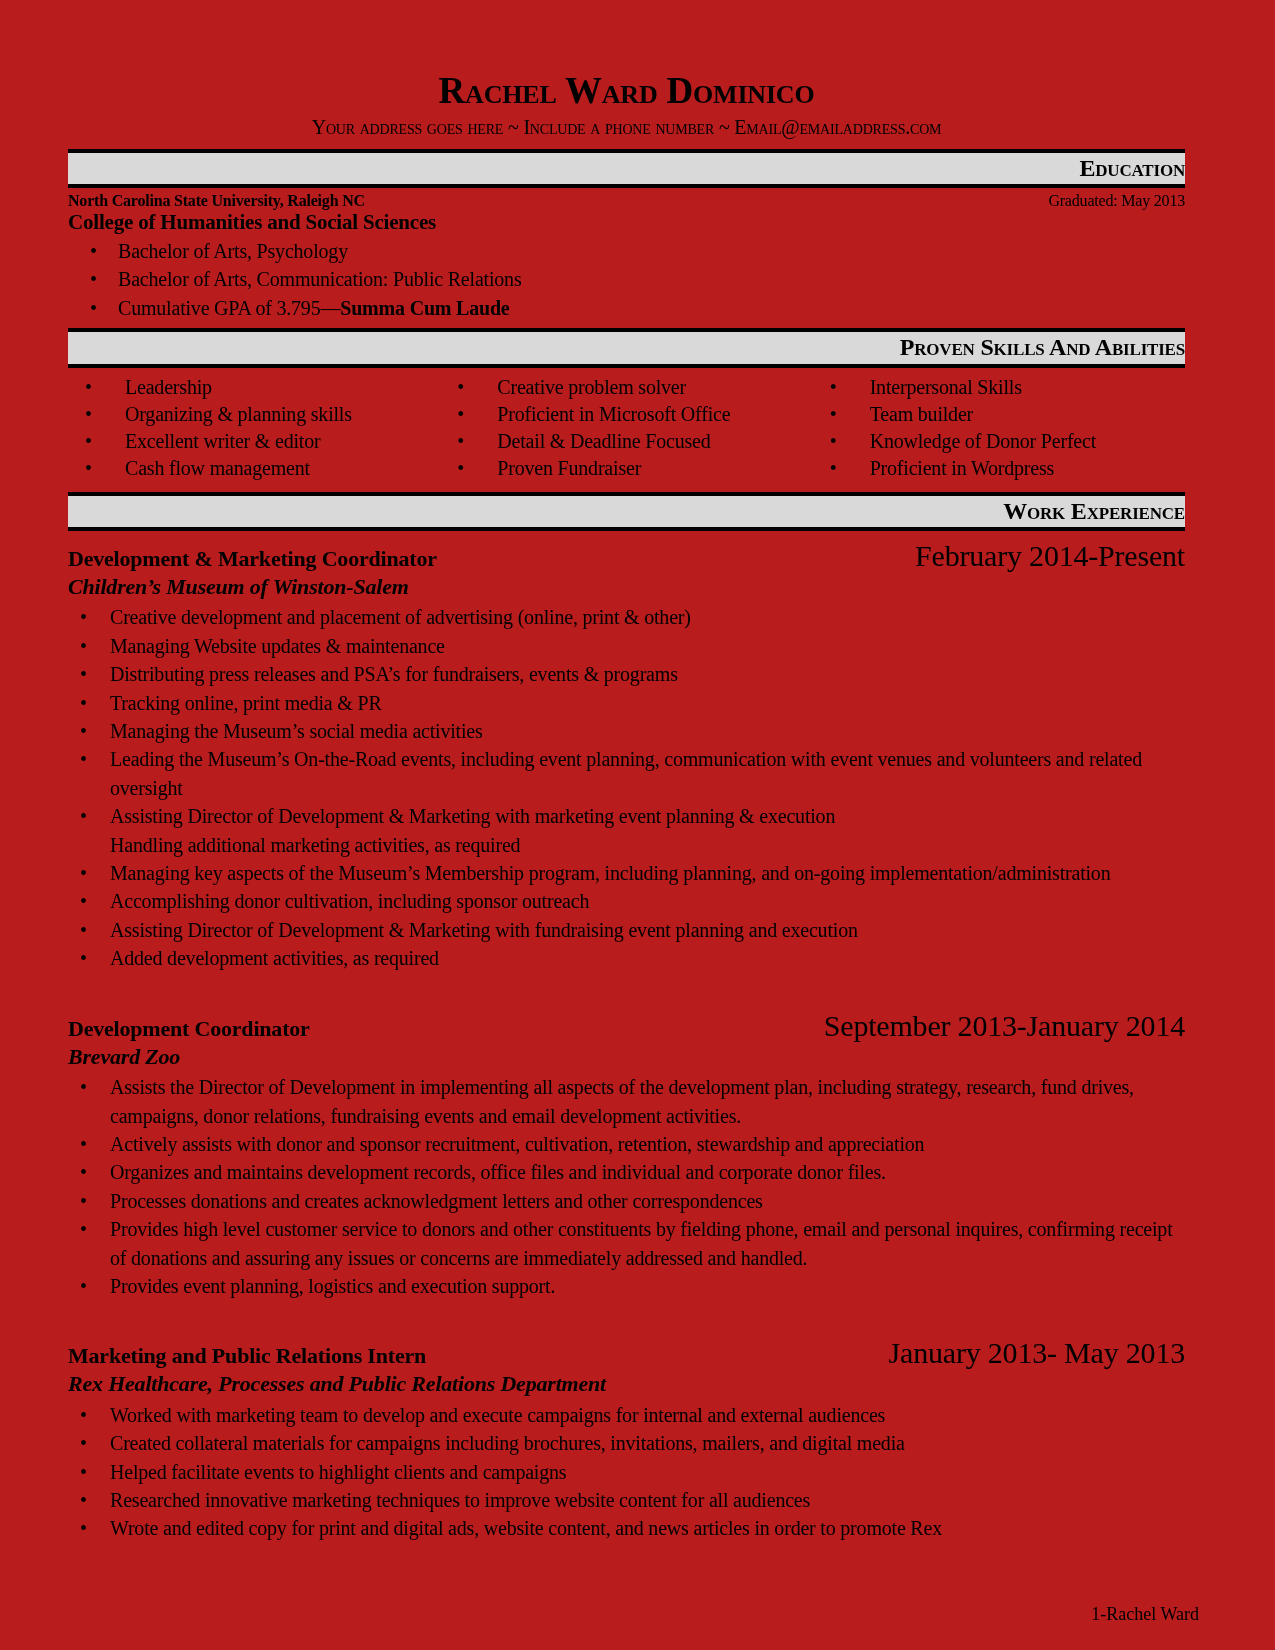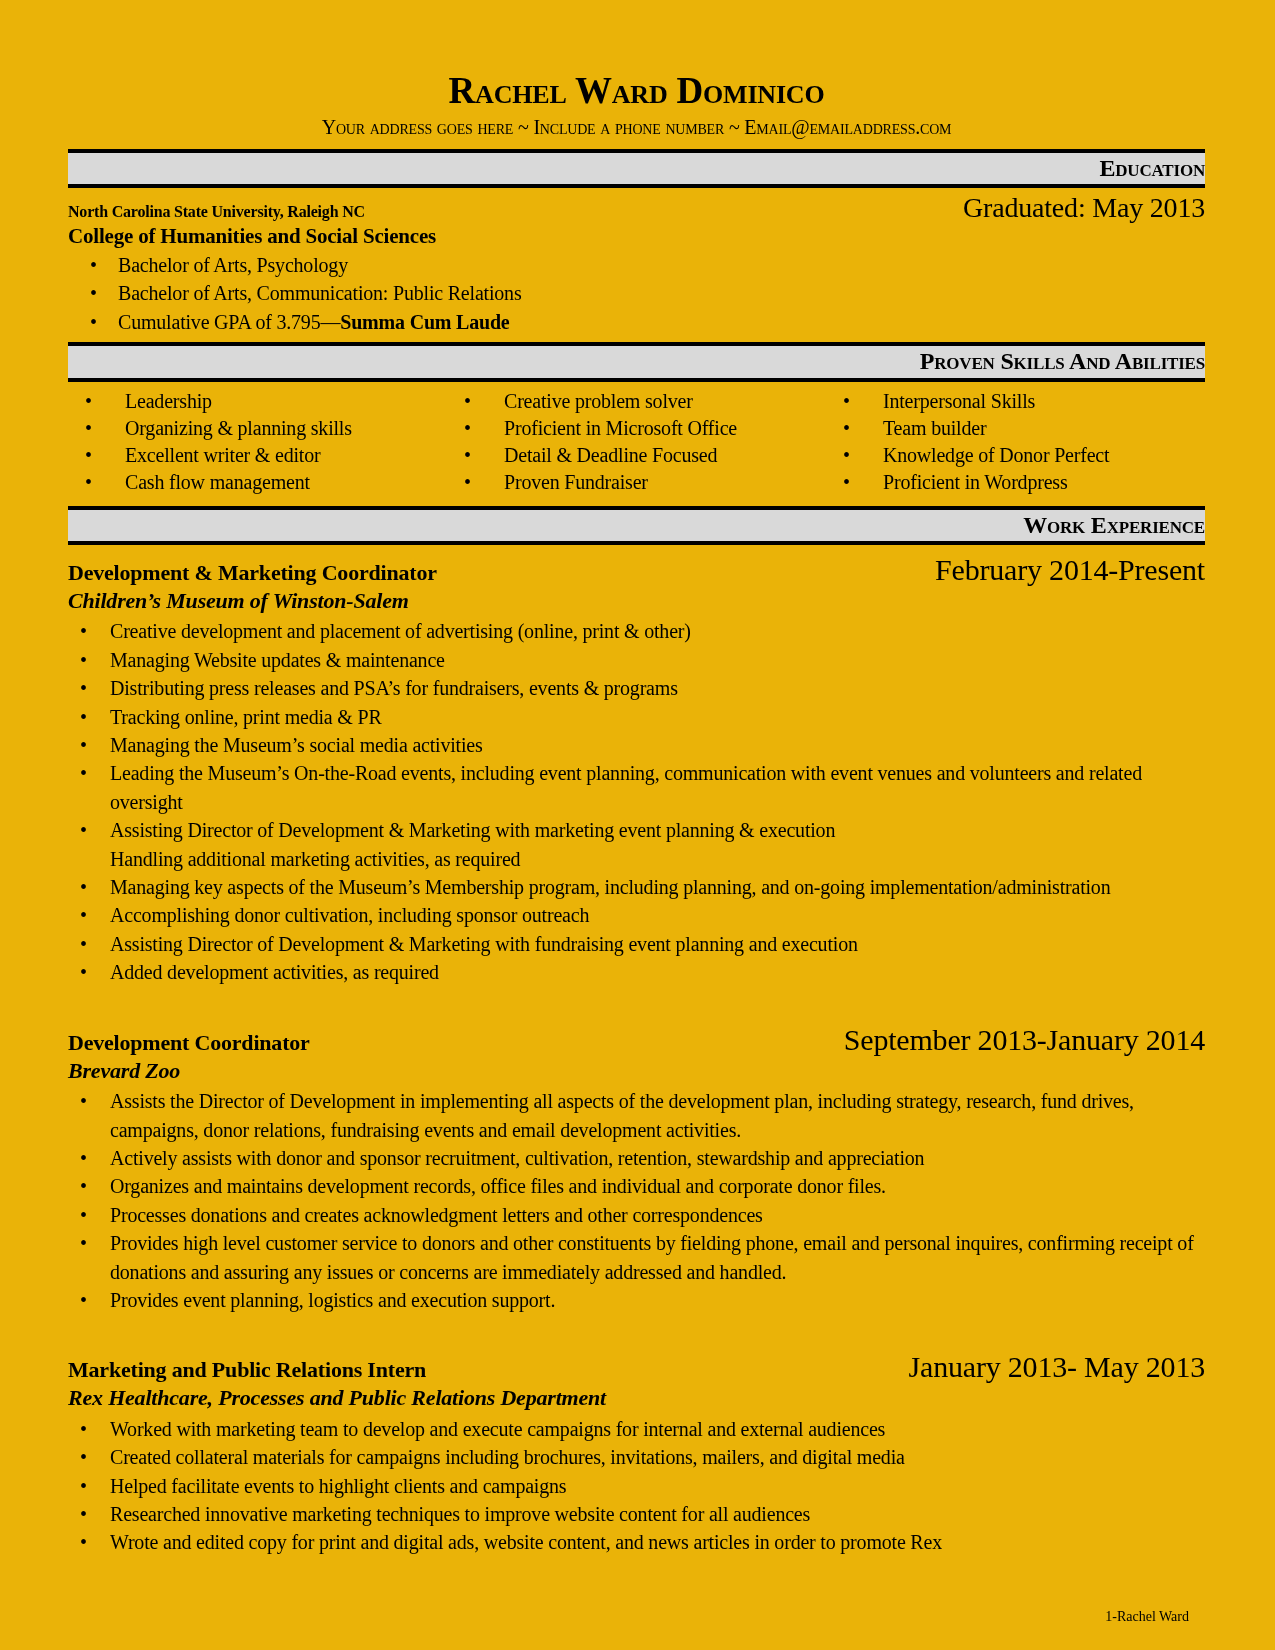--- a/index.html
+++ b/index.html
@@ -1,21 +1,21 @@
 <!DOCTYPE html>
 <html><head>
 <meta charset="utf-8">
 <style>
   html,body { margin:0; padding:0; background:#ffffff; }
   .page {
     position:relative;
     width:1275px; height:1650px;
     box-sizing:border-box;
-    padding:70px 70px 0 68px;
-    background:#eab308;
+    padding:70px 90px 0 68px;
+    background:#b91c1c;
     color:#000;
     font-family:"Liberation Serif", serif;
     letter-spacing:-0.2px;
     overflow:hidden;
   }
   .name {
     margin:0;
     text-align:center;
     font-size:37px;
     font-weight:700;
@@ -35,42 +35,42 @@
     text-align:right;
     font-weight:700;
     font-variant:small-caps;
     font-size:24px;
     line-height:1.1;
     padding:2px 0 3px 0;
     margin:6px 0 4px 0;
   }
   .row-split { display:flex; justify-content:space-between; align-items:baseline; }
   .school   { font-weight:700; font-size:16px; }
-  .grad     { font-size:28px; }
+  .grad     { font-size:16px; }
   .college  { font-weight:700; font-size:21px; }
   ul.bullets { list-style:none; margin:2px 0 4px 0; padding:0; font-size:20px; }
   ul.bullets li { position:relative; line-height:1.42; }
   ul.bullets .marker { position:absolute; }
   ul.edu-list li      { padding-left:50px; }
   ul.edu-list .marker { left:22px; }
   ul.job-list li      { padding-left:42px; }
   ul.job-list .marker { left:12px; }
   ul.skill-list li      { padding-left:57px; line-height:1.35; }
   ul.skill-list .marker { left:17px; }
   .skills-grid { display:flex; margin:2px 0 4px 0; }
   .skills-grid .skill-col { flex:1 1 0; }
   .job { margin-top:8px; }
   .job + .job { margin-top:36px; }
   .job-title { font-weight:700; font-size:22px; }
   .job-dates { font-size:30px; }
   .job-org   { font-weight:700; font-style:italic; font-size:22px; line-height:1.3; }
   .footer-note {
     position:absolute;
-    right:86px; bottom:25px;
-    font-size:14px;
+    right:76px; bottom:25px;
+    font-size:18px;
     letter-spacing:0;
   }
   b { font-weight:700; }
 </style>
 </head>
 <body>
 
 <div class="page">
 
   <h1 class="name">Rachel Ward Dominico</h1>

